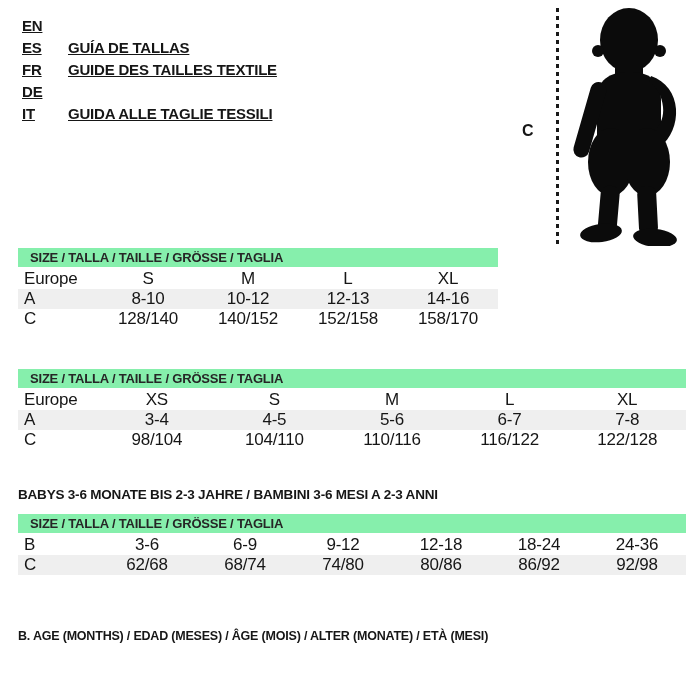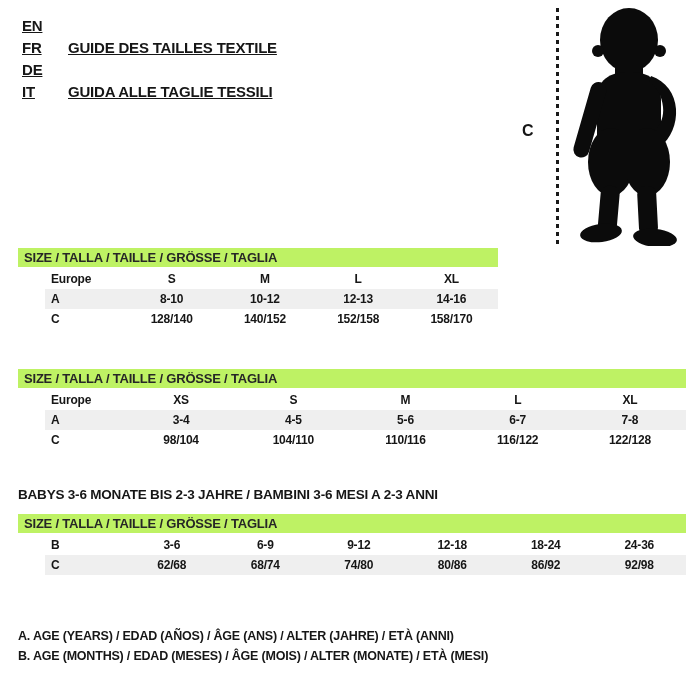--- a/index.html
+++ b/index.html
@@ -16,41 +16,45 @@
   
   .figure-area{position:absolute;left:505px;top:0;width:195px;height:250px;}
   .measure-line{position:absolute;left:51px;top:8px;width:3px;height:238px;
     background:repeating-linear-gradient(to bottom,#191919 0 4px,transparent 4px 8px);}
   .measure-label{position:absolute;left:17px;top:122px;font-weight:700;font-size:16px;}
   .silhouette{position:absolute;left:60px;top:4px;}
   
   .section{position:absolute;left:18px;}
   .section-title{font-weight:700;font-size:13.5px;letter-spacing:-0.2px;margin-bottom:12px;white-space:nowrap;}
   .section-title .subtxt{font-size:9px;vertical-align:-2px;}
-  .size-bar{background:#bef264;height:19px;line-height:19px;font-weight:700;font-size:13px;
-    letter-spacing:-0.2px;padding-left:6px;color:#262626;margin-bottom:2px;}
-  .grid-row{display:grid;height:20px;align-items:center;font-weight:700;font-size:12px;letter-spacing:-0.2px;margin-left:27px;}
+  .size-bar{background:#86efac;height:19px;line-height:19px;font-weight:700;font-size:13px;
+    letter-spacing:-0.2px;padding-left:12px;color:#262626;margin-bottom:2px;}
+  .grid-row{display:grid;height:20px;align-items:center;font-weight:400;font-size:17px;letter-spacing:-0.2px;}
   .cols-5{grid-template-columns:80px repeat(4,1fr);}
   .cols-6{grid-template-columns:80px repeat(5,1fr);}
   .cols-7{grid-template-columns:80px repeat(6,1fr);}
   .stripe{background:#efefef;}
   .cell-lab{padding-left:6px;text-align:left;}
   .cell-val{text-align:center;}
   .w-junior{width:480px;}
   .w-full{width:668px;}
   
   .footnotes{position:absolute;left:18px;top:626px;}
   .footnote{font-weight:700;font-size:12.5px;letter-spacing:-0.2px;height:20px;line-height:20px;white-space:nowrap;}
 </style>
 </head>
 <body>
 
 <div class="lang-list">
   <div class="lang-row">
     <span class="lang-code">EN</span>
+  </div>
+  <div class="lang-row">
+    <span class="lang-code">ES</span>
+    <span class="lang-label">GUÍA DE TALLAS</span>
   </div>
   <div class="lang-row">
     <span class="lang-code">FR</span>
     <span class="lang-label">GUIDE DES TAILLES TEXTILE</span>
   </div>
   <div class="lang-row">
     <span class="lang-code">DE</span>
   </div>
   <div class="lang-row">
     <span class="lang-code">IT</span>
@@ -164,15 +168,14 @@
       <span class="cell-val">68/74</span>
       <span class="cell-val">74/80</span>
       <span class="cell-val">80/86</span>
       <span class="cell-val">86/92</span>
       <span class="cell-val">92/98</span>
     </div>
   </div>
 </div>
 
 <div class="footnotes">
-  <div class="footnote">A. AGE (YEARS) / EDAD (AÑOS) / ÂGE (ANS) / ALTER (JAHRE) / ETÀ (ANNI)</div>
   <div class="footnote">B. AGE (MONTHS) / EDAD (MESES) / ÂGE (MOIS) / ALTER (MONATE) / ETÀ (MESI)</div>
 </div>
 
 </body></html>

